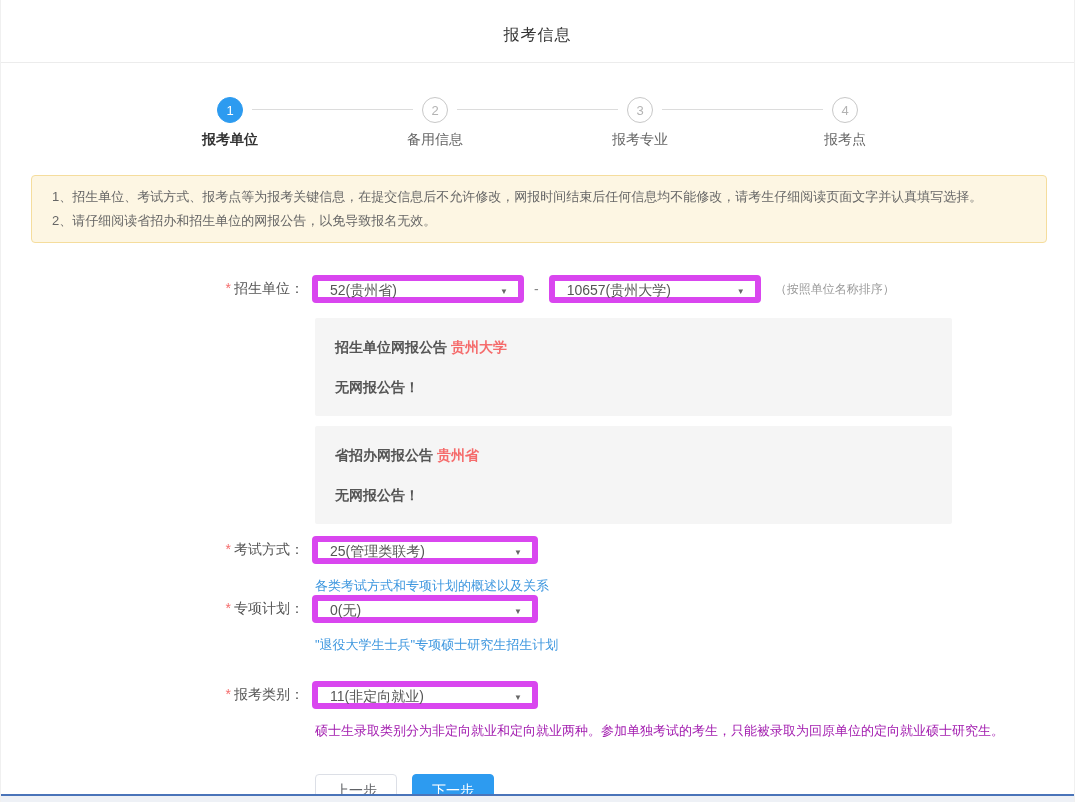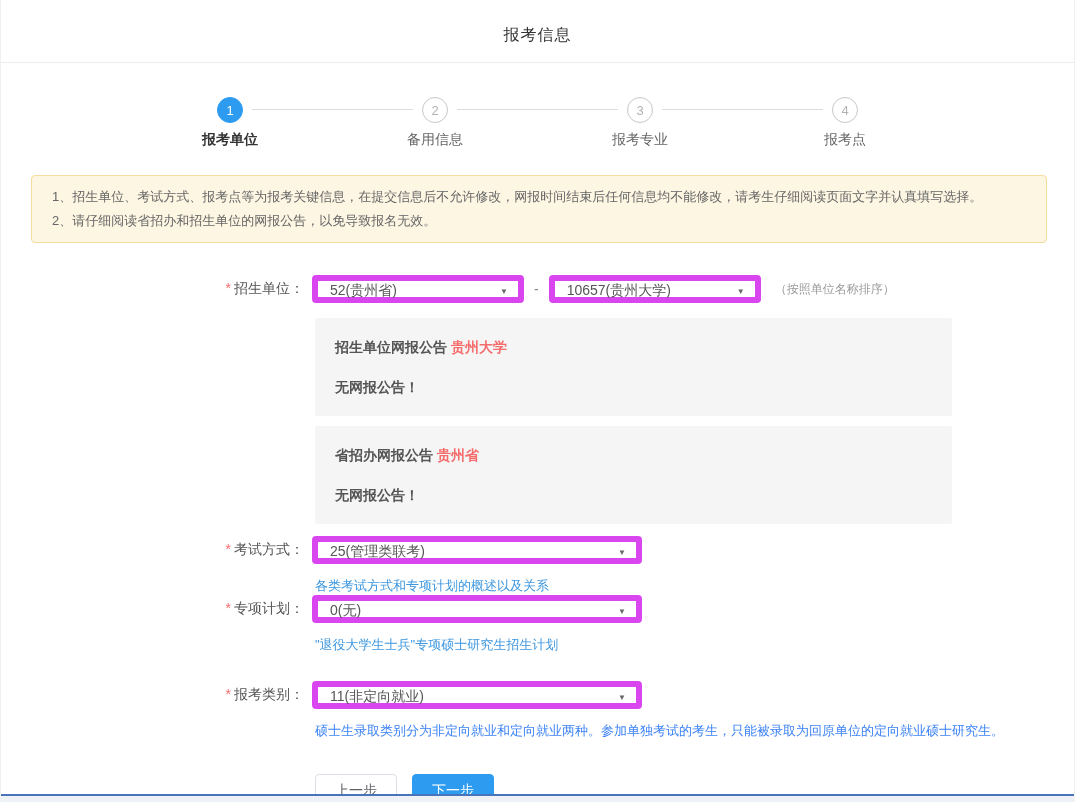--- a/index.html
+++ b/index.html
@@ -106,21 +106,21 @@
     display: flex;
     align-items: center;
     justify-content: space-between;
     padding: 4px 10px 0 12px;
     font-size: 14px;
     color: #555;
     cursor: pointer;
   }
   .select-box .caret { font-size: 8px; color: #666; margin-left: 8px; }
   .sel-w1 { width: 212px; }
-  .sel-w2 { width: 330px; }
+  .sel-w2 { width: 226px; }
   .dash { margin: 0 10px; color: #888; font-size: 14px; }
   .side-note { margin-left: 14px; font-size: 12px; color: #9a9a9a; }
   
   .notice-panel {
     margin-left: 314px;
     width: 637px;
     background: #f5f5f5;
     border-radius: 2px;
     padding: 20px;
     font-size: 14px;
@@ -135,21 +135,21 @@
   .mt20 { margin-top: 12px; }
   .mt26 { }
   .mt27 { margin-top: 27px; }
   .hint-row { margin-left: 314px; margin-top: 12px; }
   .blue-link {
     font-size: 13px;
     color: #3e97df;
     text-decoration: none;
     cursor: pointer;
   }
-  .gray-note { font-size: 13px; color: #3b82f6; }
+  .gray-note { font-size: 13px; color: #a21caf; }
   
   .button-row { margin-left: 314px; margin-top: 34px; display: flex; }
   .btn {
     height: 34px;
     border-radius: 4px;
     font-size: 14px;
     padding: 0 19px;
     cursor: pointer;
     font-family: inherit;
   }

